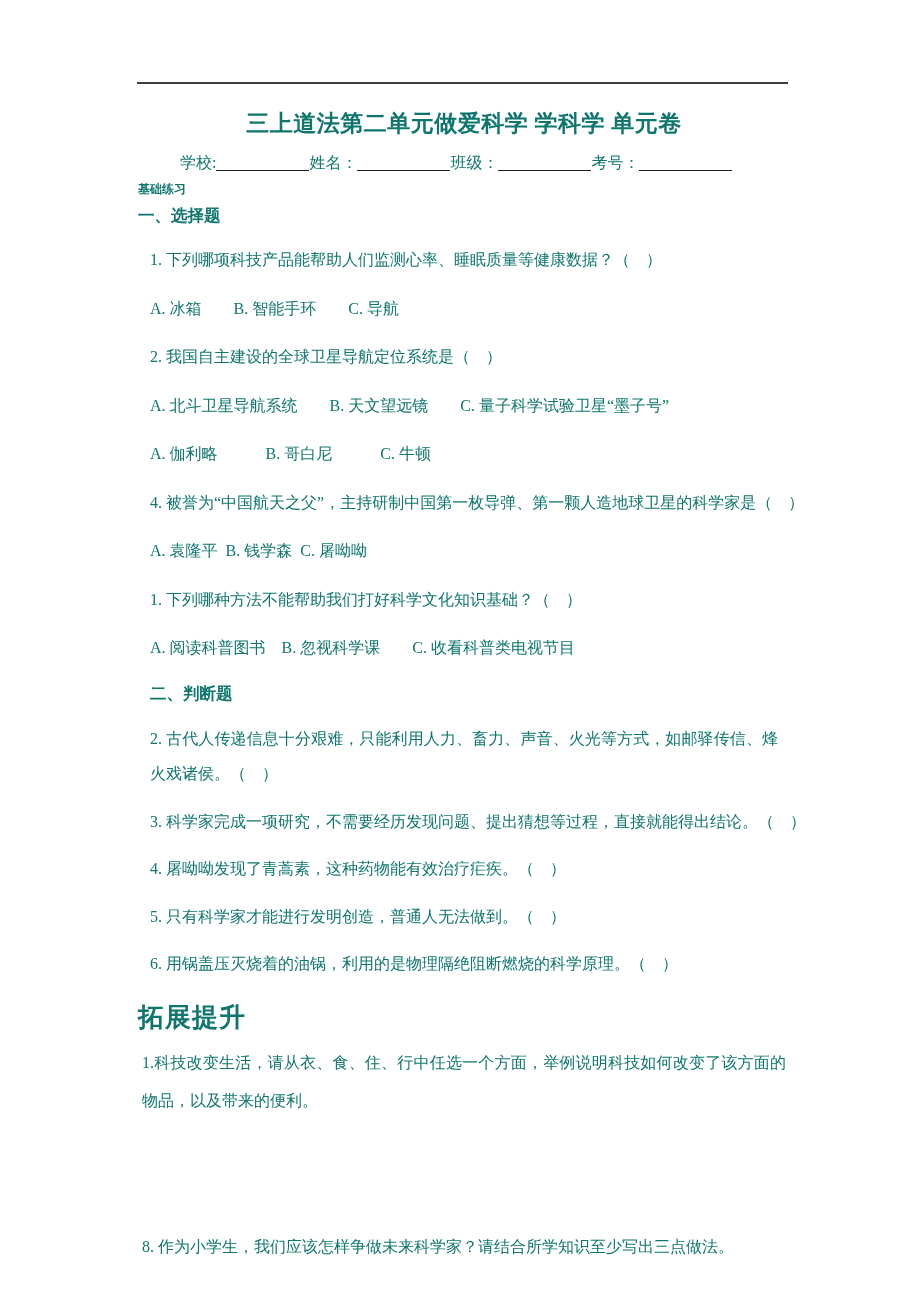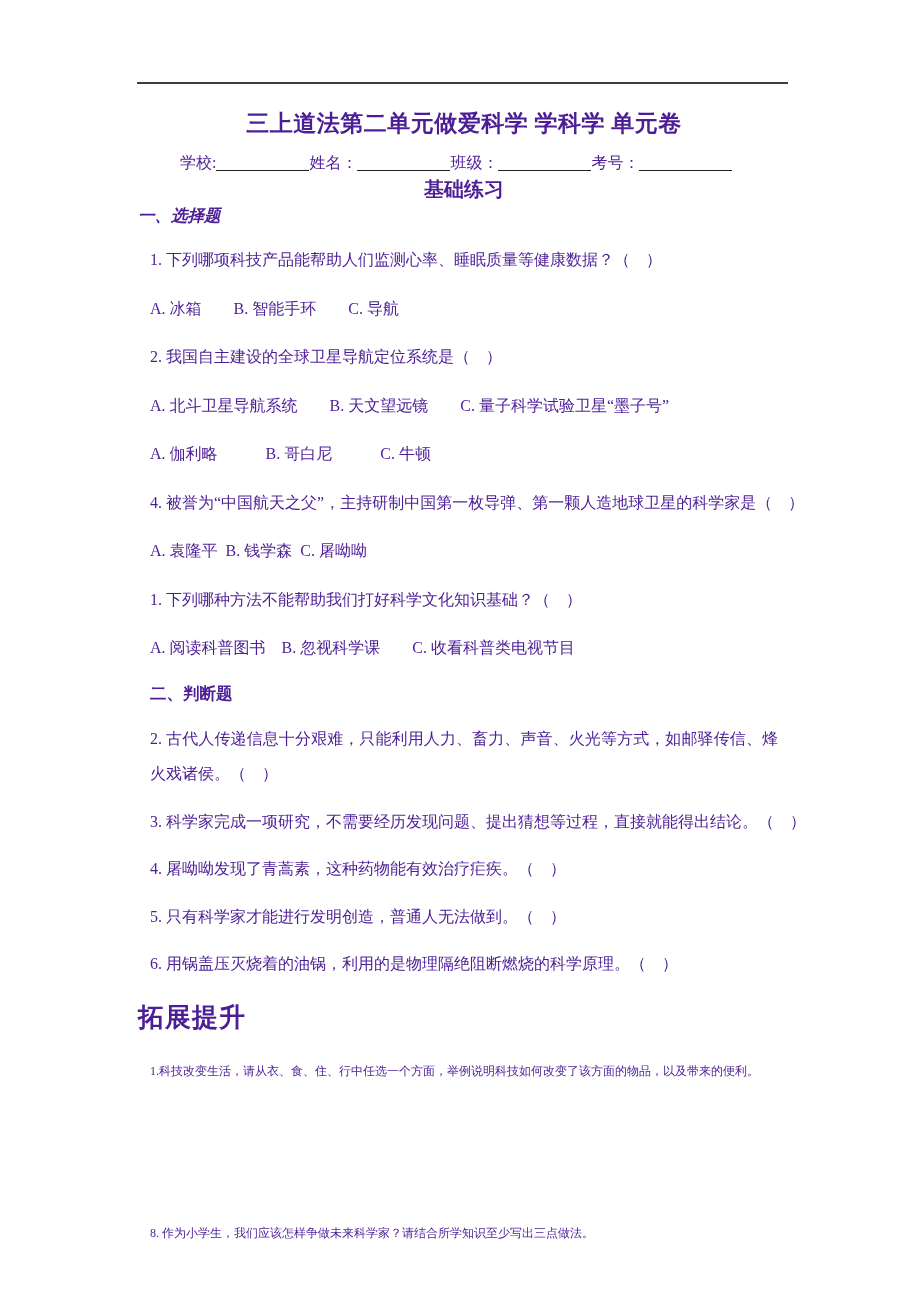--- a/index.html
+++ b/index.html
@@ -1,21 +1,21 @@
 <!DOCTYPE html>
 <html><head>
 <meta charset="utf-8">
 <style>
   html, body { margin: 0; padding: 0; background: #ffffff; }
   .page {
     position: relative;
     width: 920px;
     height: 1302px;
     background: #ffffff;
-    color: #4c1d95;
+    color: #0f766e;
     font-family: "Liberation Serif", "DejaVu Serif", serif;
     box-sizing: border-box;
     padding: 100px 130px 0 138px;
     overflow: hidden;
   }
   .rule {
     position: absolute;
     top: 82px;
     left: 137px;
     width: 651px;
@@ -38,29 +38,27 @@
   }
   .blank {
     display: inline-block;
     width: 93px;
     height: 14px;
     border-bottom: 1.5px solid #222222;
     margin-bottom: -3px;
   }
   .h-basic {
     font-weight: 700;
-    font-size: 20px;
+    font-size: 12px;
     line-height: 26px;
-    text-align: center;
   }
   .h-sub {
     font-weight: 700;
     font-size: 16.5px;
     line-height: 28px;
-    font-style: italic;
   }
   .h-judge {
     font-weight: 700;
     font-size: 16.5px;
     line-height: 30px;
     margin-left: 12px;
   }
   p.q {
     margin: 12px;
     font-size: 16px;
@@ -75,22 +73,22 @@
   .j2w { max-width: 637px; }
   .h-ext {
     font-family: "Liberation Sans", "DejaVu Sans", sans-serif;
     font-weight: 700;
     font-size: 26px;
     line-height: 46px;
     margin-top: 4px;
     letter-spacing: 1px;
   }
   p.ext-q {
-    margin: 12px;
-    font-size: 12px;
+    margin: 4px;
+    font-size: 16px;
     line-height: 38px;
   }
   .answer-space { height: 100px; }
 </style>
 </head>
 <body>
 
 <div class="page">
   <div class="rule"></div>
 

